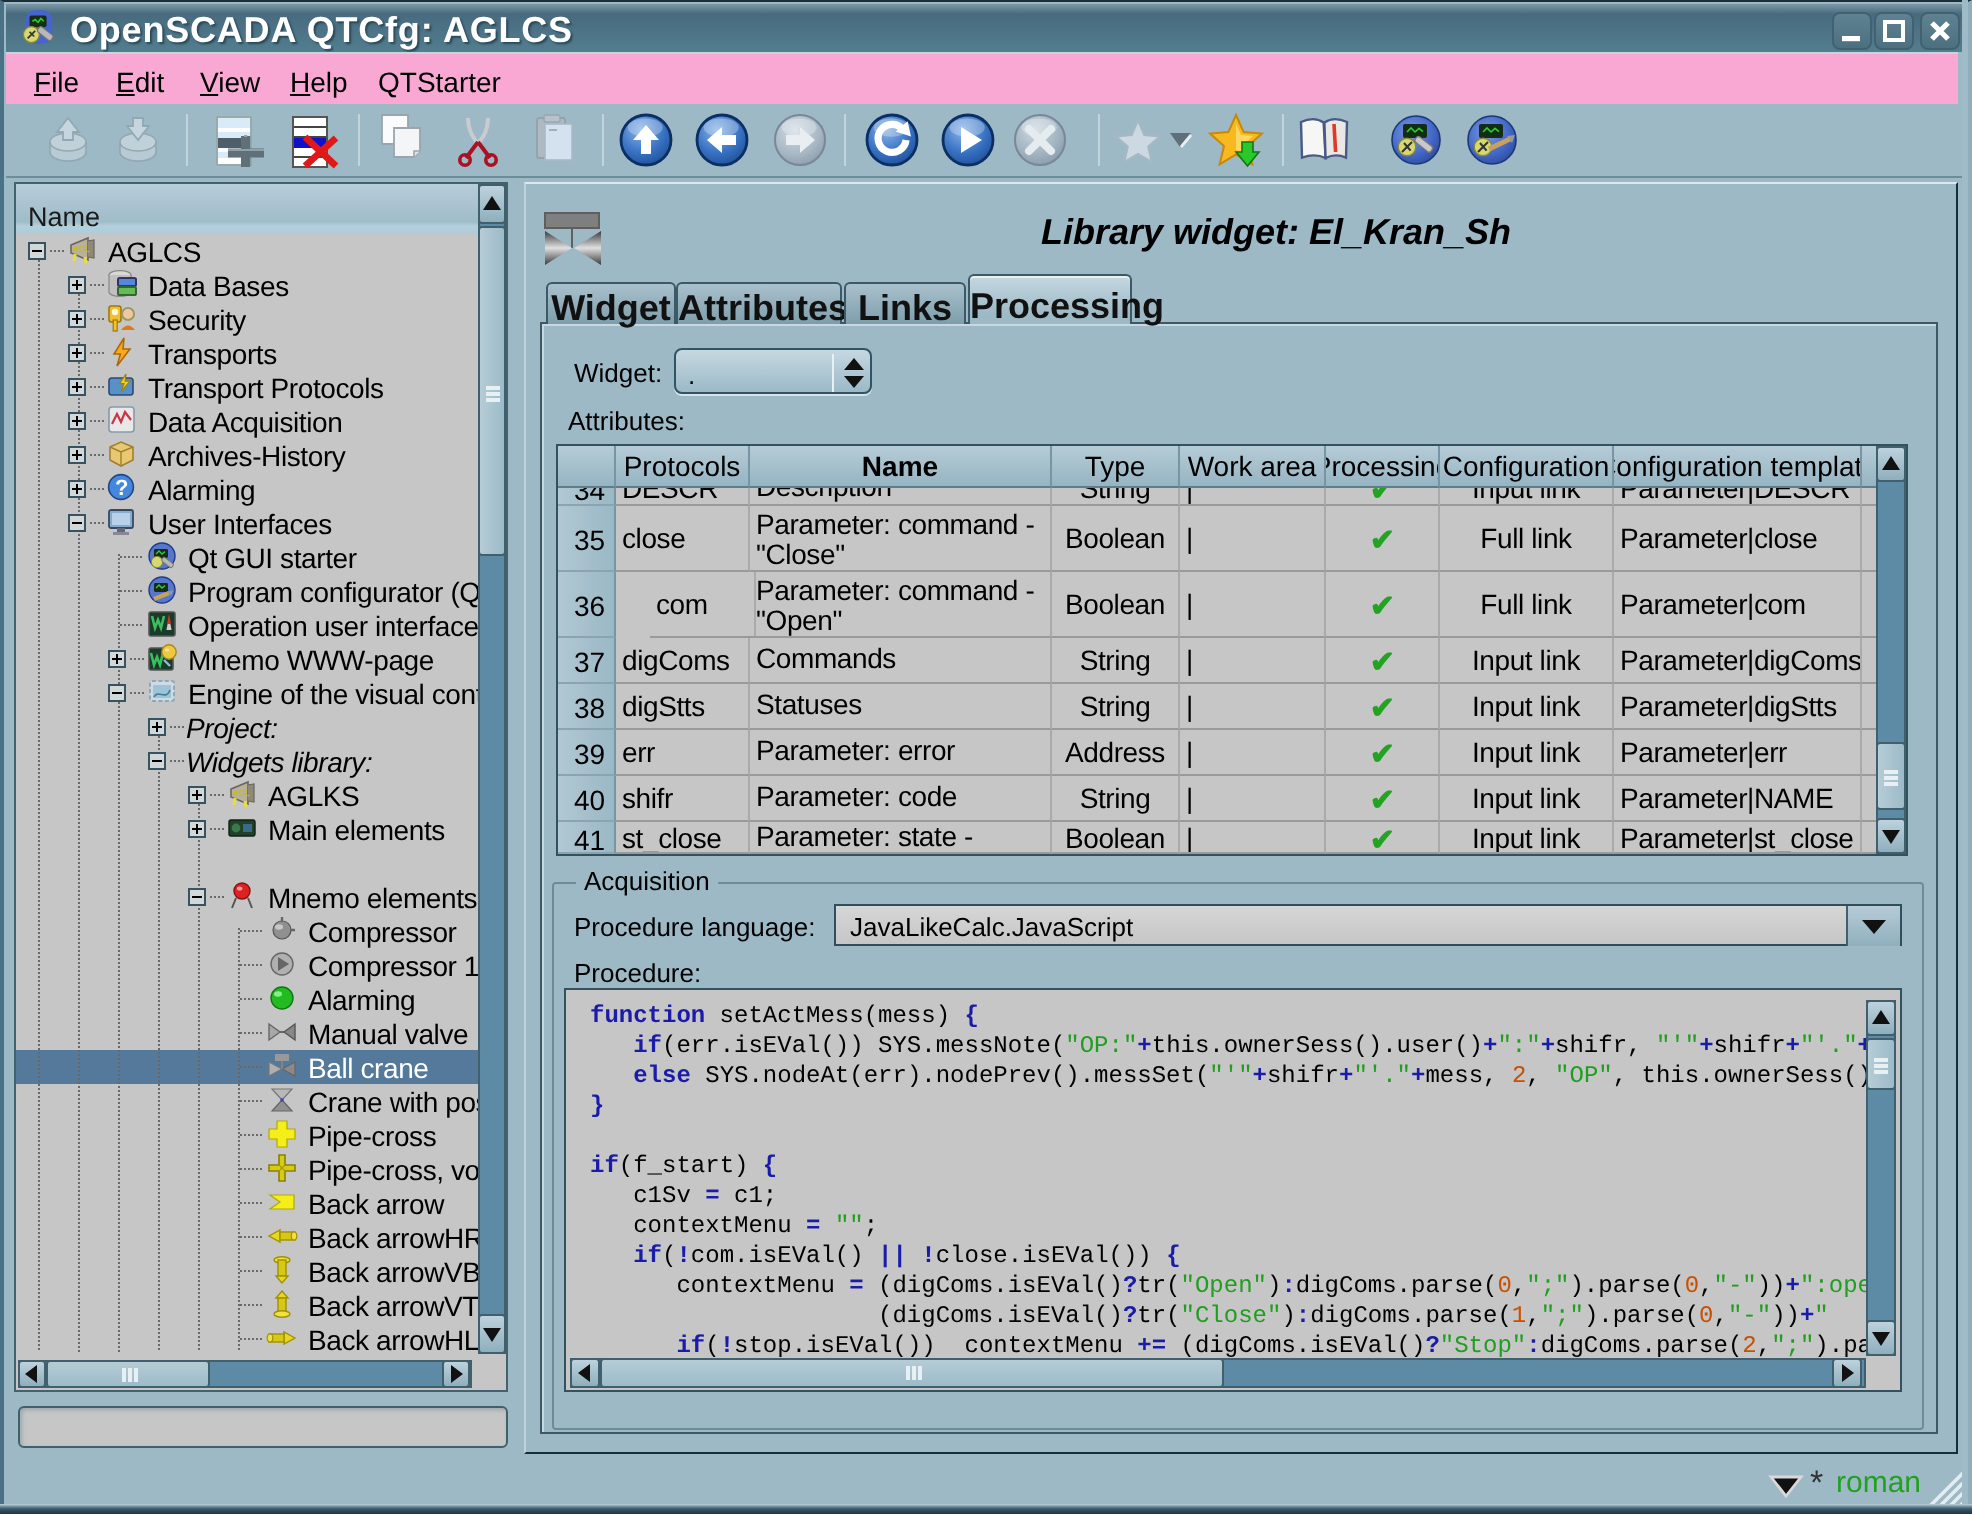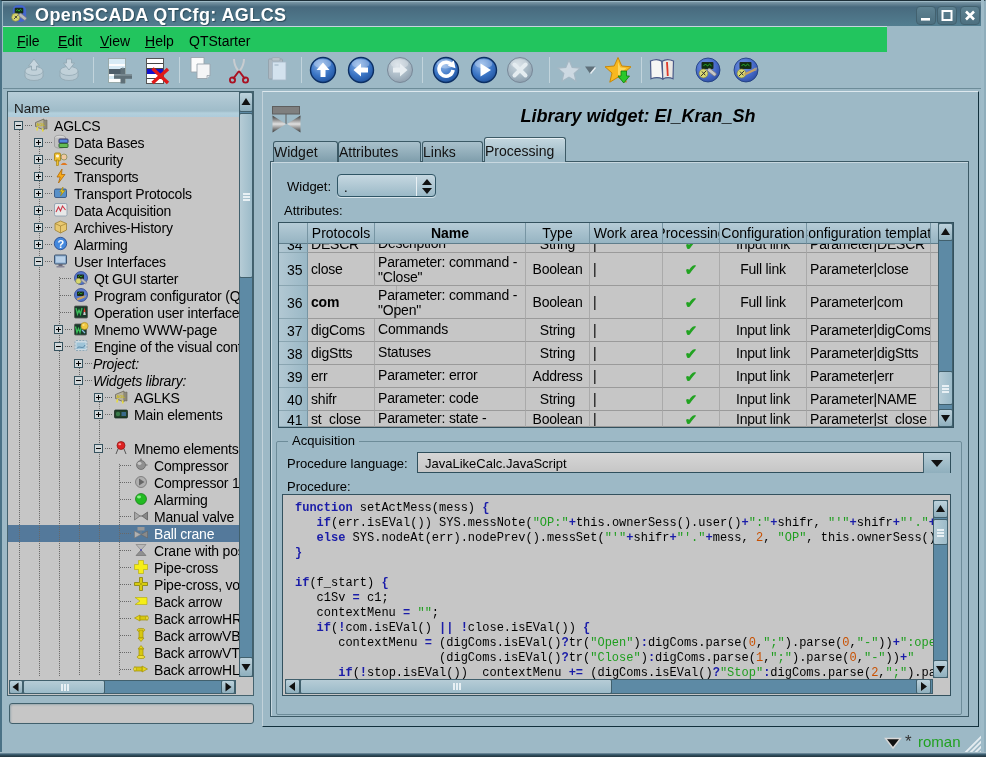--- a/index.html
+++ b/index.html
@@ -3,21 +3,21 @@
 *{margin:0;padding:0;box-sizing:border-box;}
 html,body{width:986px;height:757px;overflow:hidden;}
 body{font-family:"Liberation Sans",sans-serif;font-size:13px;color:#000;background:#9db9c6;position:relative;}
 .abs{position:absolute;}
 #frame{position:absolute;left:0;top:0;width:986px;height:757px;border-left:2px solid #4a7286;border-right:2px solid #8fadbb;border-top:1px solid #1c2f38;pointer-events:none;z-index:50;}
 #frameB{position:absolute;left:0;bottom:0;width:986px;height:5px;background:linear-gradient(#c0d4dc 0px,#47697d 2px,#31505f 3px,#22333d 5px);z-index:51;}
 #frameR{position:absolute;right:2px;top:0;width:3px;height:757px;background:#9fbbc8;z-index:50;}
 #titlebar{position:absolute;left:3px;top:2px;width:980px;height:24px;background:linear-gradient(#7b98a6 0px,#486a7e 5px,#527e90 100%);}
 #titlebar .ttext{position:absolute;left:32px;top:3px;font-size:18px;font-weight:bold;color:#fff;text-shadow:1px 1px 1px #2a4a58;letter-spacing:0.4px;}
 .winbtn{position:absolute;top:4px;width:20px;height:19px;border-radius:4px;background:linear-gradient(#5e8292,#4d7080);border:1px solid #42616f;}
-#menubar{position:absolute;left:3px;top:26px;width:884px;height:26px;background:#22c55e;border-top:1px solid #c6d6de;}
+#menubar{position:absolute;left:3px;top:26px;width:976px;height:26px;background:#f9a8d4;border-top:1px solid #c6d6de;}
 #menubar span{position:absolute;top:6px;font-size:14px;}
 #menubar u{text-decoration:underline;}
 #toolbar{position:absolute;left:3px;top:52px;width:980px;height:37px;background:#9db9c6;border-bottom:1px solid #6d8c99;}
 .tsep{position:absolute;top:57px;width:1px;height:26px;background:#8aa5b1;border-right:1px solid #c2d4dc;}
 #treepanel{position:absolute;left:7px;top:91px;width:247px;height:605px;border:1px solid #44626e;background:#c6c6c6;}
 #treehdr{position:absolute;left:0;top:0;width:231px;height:26px;line-height:26px;background:linear-gradient(#b7cdd8 0px,#9fbcc9 19px,#b4d0dc 21px,#accadb 26px);border-bottom:1px solid #6a8a98;}
 #treehdr span{position:absolute;left:6px;top:4px;font-size:13.5px;color:#1a1a1a;}
 #treebody{position:absolute;left:0px;top:25px;width:231px;height:560px;overflow:hidden;background:#c6c6c6;}
 .trow{position:absolute;height:17px;width:300px;white-space:nowrap;}
 .trow .txt{position:absolute;top:0.5px;font-size:14px;letter-spacing:-0.2px;}
@@ -29,21 +29,21 @@
 .hguide{position:absolute;height:1px;background-image:repeating-linear-gradient(90deg,#686868 0 1px,transparent 1px 2px);}
 #treesel{position:absolute;left:0;top:408px;width:231px;height:17px;background:#54799b;}
 .sb-btn{position:absolute;background:linear-gradient(#bdd2dc,#8fafbd);border:1px solid #41606d;border-radius:2px;}
 .sb-thumbv{position:absolute;background:linear-gradient(90deg,#b6ccd6,#9cbbc9);border:1px solid #41606d;border-radius:2px;}
 .sb-thumbh{position:absolute;background:linear-gradient(#b6ccd6,#9cbbc9);border:1px solid #41606d;border-radius:2px;}
 .sb-track{position:absolute;background:#5d8aa5;border:1px solid #41606d;}
 .gripv{position:absolute;left:3px;width:7px;height:1.5px;background:#e8f0f4;box-shadow:0 3px #e8f0f4,0 6px #e8f0f4;}
 .griph{position:absolute;top:3px;height:7px;width:1.5px;background:#e8f0f4;box-shadow:3px 0 #e8f0f4,6px 0 #e8f0f4;}
 #rpanel{position:absolute;left:262px;top:91px;width:717px;height:636px;background:#9db9c6;border:1px solid #12303c;border-top:1px solid #dde8ee;border-left:1px solid #c2d2da;}
 #rtitle{position:absolute;left:65px;top:14px;width:620px;text-align:center;font-size:18px;font-weight:bold;font-style:italic;}
-.tab{position:absolute;top:49px;height:21px;background:linear-gradient(#a9c1cc,#7e9dab);border:1px solid #3c5a66;border-bottom:none;border-radius:3px 3px 0 0;text-align:left;font-size:14px;padding-top:2px;color:#111;z-index:2;}
+.tab{position:absolute;top:49px;height:21px;background:linear-gradient(#a9c1cc,#7e9dab);border:1px solid #3c5a66;border-bottom:none;border-radius:3px 3px 0 0;text-align:center;font-size:18px;padding-top:2px;color:#111;z-index:2;font-weight:bold;}
 .tab.active{top:45px;height:25px;padding-top:5px;background:linear-gradient(#c5d8e0,#9db9c6 80%);z-index:3;box-shadow:inset 0 1px 0 #e8f0f4;}
 #tabpane{position:absolute;left:7px;top:69px;width:699px;height:556px;border:1px solid #3c5a66;background:#9db9c6;box-shadow:inset 1px 1px 0 #c8d8e0;}
 #wcombo{position:absolute;left:66px;top:12px;width:99px;height:23px;border:1px solid #2f5565;border-radius:4px;background:linear-gradient(#c6d8e1,#9bb9c7);box-shadow:0 1px 0 #d8e4ea;}
 #attrtable{position:absolute;left:7px;top:60px;width:676px;height:206px;border:1px solid #33515e;background:#c6c6c6;overflow:hidden;}
 .th{position:absolute;top:0;height:21px;background:linear-gradient(#b6ccd7,#96b4c2);border-right:1px solid #7795a3;border-bottom:1px solid #5f7d8b;text-align:left;font-size:14px;padding-top:2px;overflow:hidden;white-space:nowrap;}
 .vh{position:absolute;left:0;width:29px;overflow:hidden;background:linear-gradient(90deg,#b2c8d3,#9ab8c6);border-right:1px solid #7795a3;border-bottom:1px solid #8aa5b1;font-size:14px;padding-left:8px;}
 .cell{position:absolute;border-right:1px solid #aaaaaa;border-bottom:1px solid #9a9a9a;font-size:14px;letter-spacing:-0.2px;padding:1px 3px 0 3px;overflow:hidden;white-space:nowrap;}
 #calcbox{position:absolute;left:5px;top:279px;width:686px;height:274px;border:1px solid #6d8c99;border-radius:2px;}
 #plcombo{position:absolute;left:140px;top:10px;width:534px;height:21px;border:1px solid #2f4f5c;background:linear-gradient(#d6d6d6,#c6c6c6);}
 #codearea{position:absolute;left:5px;top:52px;width:669px;height:202px;border:1px solid #33515e;background:#c6c6c6;overflow:hidden;}
@@ -677,21 +677,21 @@
 <div class="cell" style="left:441px;top:30px;width:87px;height:33px;padding-top:8px;text-align:center;">
           <div style="position:relative;top:0px">Full link</div>
         </div>
 <div class="cell" style="left:528px;top:30px;width:124px;height:33px;padding-top:8px;">
           <div style="position:relative;top:0px">Parameter|close</div>
         </div>
 <div class="cell" style="left:652px;top:30px;width:7px;height:33px;border-right:none;"></div>
 <div class="vh" style="top:63px;height:33px;padding-top:9px;">
           <div style="position:relative;top:0px">36</div>
         </div>
-<div class="cell" style="left:29px;top:63px;width:89px;height:33px;padding-top:8px;font-weight:bold;">
+<div class="cell" style="left:46px;top:63px;width:53px;height:33px;padding-top:8px;">
           <div style="position:relative;top:0px">com</div>
         </div>
 <div class="cell" style="left:96px;top:63px;width:151px;height:33px;padding-top:2px;white-space:normal;line-height:15px;">
           <div style="position:relative;top:0px">Parameter: command - "Open"</div>
         </div>
 <div class="cell" style="left:247px;top:63px;width:64px;height:33px;padding-top:8px;text-align:center;">
           <div style="position:relative;top:0px">Boolean</div>
         </div>
 <div class="cell" style="left:311px;top:63px;width:73px;height:33px;padding-top:8px;">
           <div style="position:relative;top:0px">|</div>

